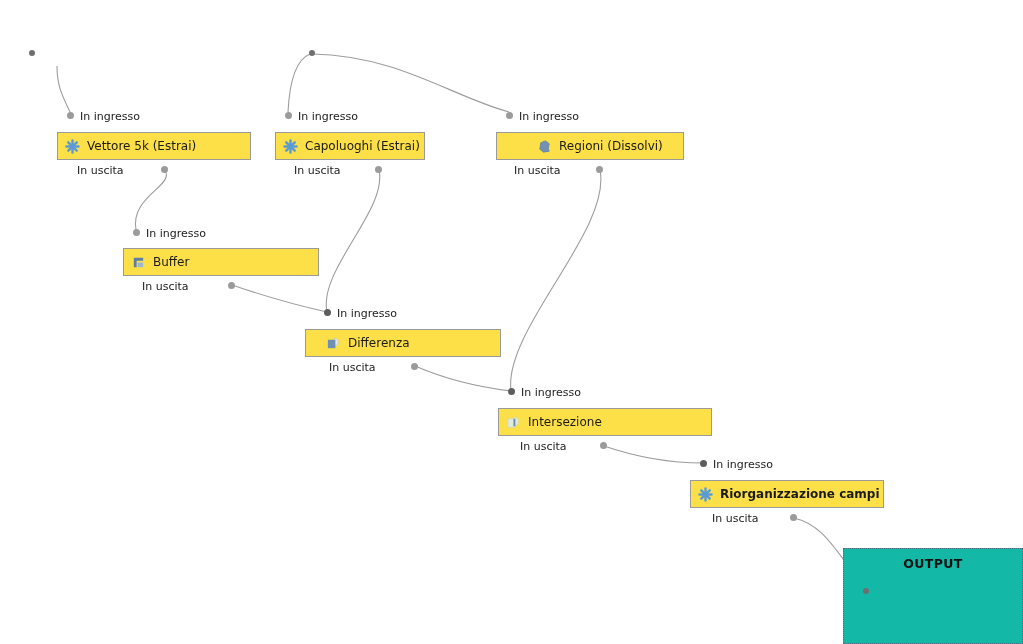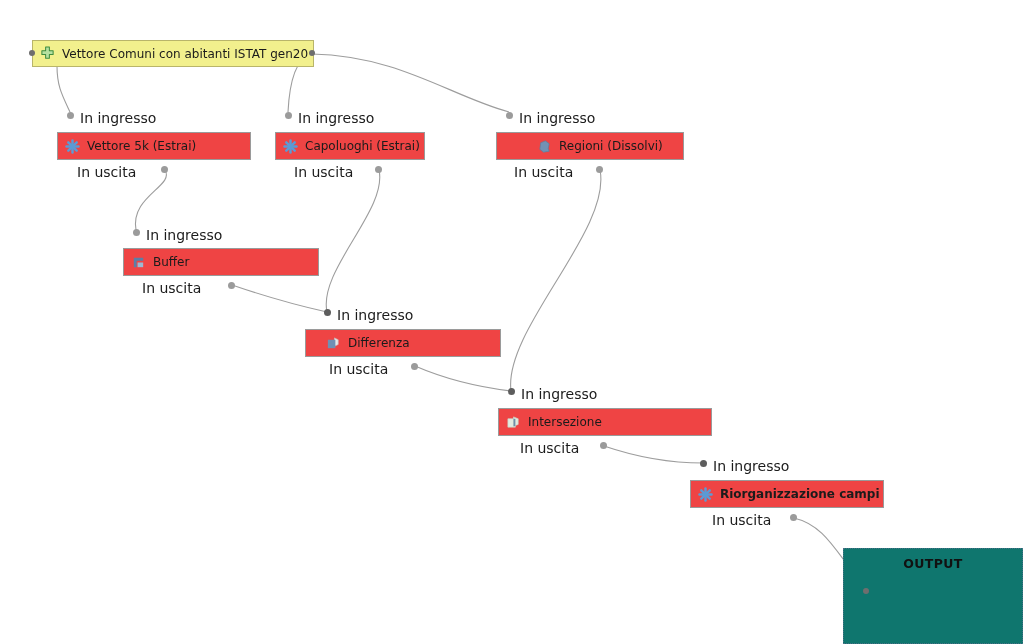--- a/index.html
+++ b/index.html
@@ -25,42 +25,42 @@
     position: absolute;
     left: 0; top: 0;
     width: 1023px;
     height: 644px;
     pointer-events: none;
   }
 
   
   .group-panel {
     position: absolute;
-    background: #0f766e;
+    background: #14b8a6;
     border: 1px dotted #4a6f85;
     box-sizing: border-box;
   }
   .group-title {
     position: absolute;
     left: 0; right: 0;
     top: 7px;
     text-align: center;
     font-size: 12.5px;
     font-weight: bold;
     color: #111111;
     letter-spacing: 0.4px;
   }
 
   
   .node {
     position: absolute;
     box-sizing: border-box;
     display: flex;
     align-items: center;
-    background: #ef4444;
+    background: #fde047;
     border: 1px solid #9a9a9a;
     padding-left: 7px;
     font-size: 12px;
     color: #1b1b1b;
     white-space: nowrap;
   }
   .node.input-node {
     background: #f2f08d;
     border: 1px solid #b9b56a;
   }
@@ -70,21 +70,21 @@
     color: #15200a;
   }
   .node .label {
     margin-left: 7px;
     line-height: 1;
   }
 
   
   .port-label {
     position: absolute;
-    font-size: 14px;
+    font-size: 11px;
     color: #1b1b1b;
     white-space: nowrap;
     line-height: 1;
   }
   .port-dot {
     position: absolute;
     width: 7px;
     height: 7px;
     border-radius: 50%;
     background: #9b9b9b;
@@ -135,26 +135,20 @@
       <path d="M 604,446 C 645,460 678,463 703,463"></path>
 
       <path d="M 794,518 C 828,526 838,558 868,590"></path>
     </g>
   </svg>
 
   <div class="group-panel" style="left:843px; top:548px; width:180px; height:96px;">
     <div class="group-title">OUTPUT</div>
   </div>
 
-  <div class="node input-node" style="left:32px; top:40px; width:282px; height:27px;">
-    <svg class="icon" viewBox="0 0 16 16">
-      <path d="M6 1 h4 v4 h4 v4 h-4 v4 h-4 v-4 h-4 v-4 h4 z" fill="#b5e0a0" stroke="#3f8c3f" stroke-width="1.1" stroke-linejoin="round"></path>
-    </svg>
-    <span class="label">Vettore Comuni con abitanti ISTAT gen20</span>
-  </div>
   <div class="side-nub" style="left:29px; top:50px;"></div>
   <div class="side-nub" style="left:309px; top:50px;"></div>
 
   <div class="port-dot" style="left:67px; top:112px;"></div>
   <div class="port-label" style="left:80px; top:111px;">In ingresso</div>
   <div class="node" style="left:57px; top:132px; width:194px; height:28px;">
     <svg class="icon" viewBox="0 0 16 16">
       <g fill="#5b9bd5">
         <circle cx="8" cy="8" r="2.7"></circle>
         <g stroke="#5b9bd5" stroke-width="2.6" stroke-linecap="round">

